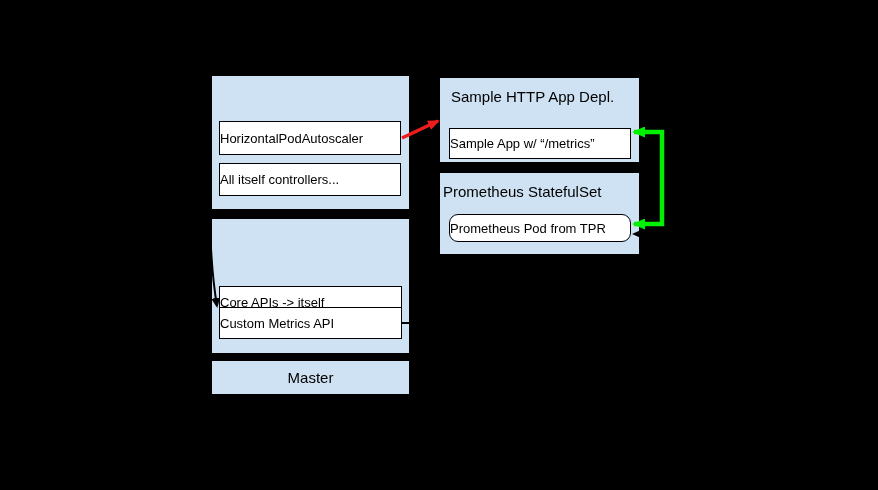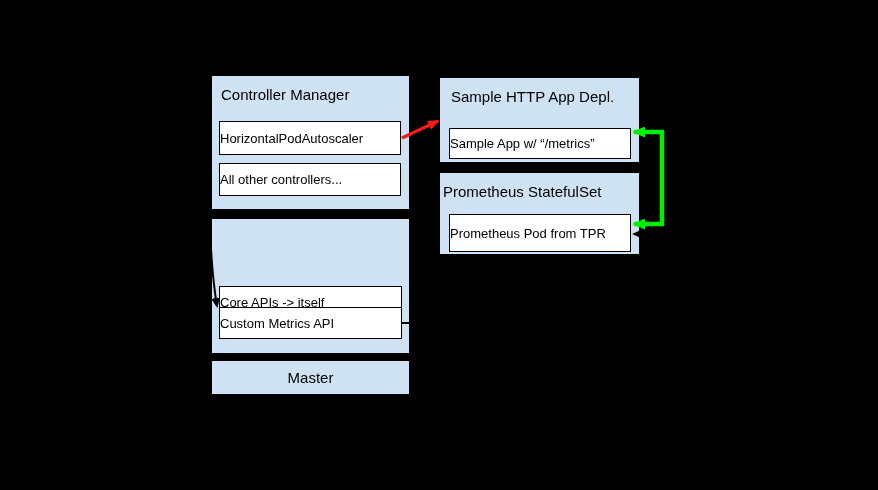--- a/index.html
+++ b/index.html
@@ -43,40 +43,39 @@
   .f-green{fill:var(--green,#00ff00);}
   .s-black{stroke:var(--line,#000);fill:none;}
   .f-black{fill:var(--line,#000);}
 </style>
 </head>
 <body>
 
 <div id="stage">
 
   <div class="group" style="left:212px;top:76px;width:197px;height:133px;">
-    <div class="group-title">Controller Manager</div>
     <div class="item" style="left:7px;top:45px;width:182px;height:34px;">HorizontalPodAutoscaler</div>
-    <div class="item" style="left:7px;top:87px;width:182px;height:33px;">All other controllers...</div>
+    <div class="item" style="left:7px;top:87px;width:182px;height:33px;">All itself controllers...</div>
   </div>
 
   <div class="group" style="left:212px;top:219px;width:197px;height:134px;">
     <div class="item" style="left:7px;top:47px;width:183px;height:32px;margin-top:20px;">Core APIs -&gt; itself</div>
     <div class="item" style="left:7px;top:88px;width:183px;height:32px;">Custom Metrics API</div>
   </div>
 
   <div class="zone-label" style="left:212px;top:361px;width:197px;height:33px;">Master</div>
 
   <div class="group" style="left:440px;top:78px;width:199px;height:84px;">
     <div class="group-title" style="padding-left:11px;">Sample HTTP App Depl.</div>
     <div class="item" style="left:9px;top:43px;width:182px;height:31px;margin-top:7px;">Sample App w/ “/metrics”</div>
   </div>
 
   <div class="group" style="left:440px;top:173px;width:199px;height:81px;">
     <div class="group-title" style="padding-left:3px;">Prometheus StatefulSet</div>
-    <div class="item" style="left:9px;top:41px;width:182px;height:38px;">Prometheus Pod from TPR</div>
+    <div class="item" style="left:9px;top:41px;width:182px;height:28px;border-radius:9px;">Prometheus Pod from TPR</div>
   </div>
 
 
 
   <svg id="overlay" viewBox="0 0 878 490" xmlns="http://www.w3.org/2000/svg">
     <defs>
       <marker id="ah-red" markerUnits="userSpaceOnUse" markerWidth="12" markerHeight="10" refX="10" refY="5" orient="auto">
         <path d="M0,0 L12,5 L0,10 Z" class="f-red"></path>
       </marker>
       <marker id="ah-green" markerUnits="userSpaceOnUse" markerWidth="13" markerHeight="11" refX="11" refY="5.5" orient="auto-start-reverse">

